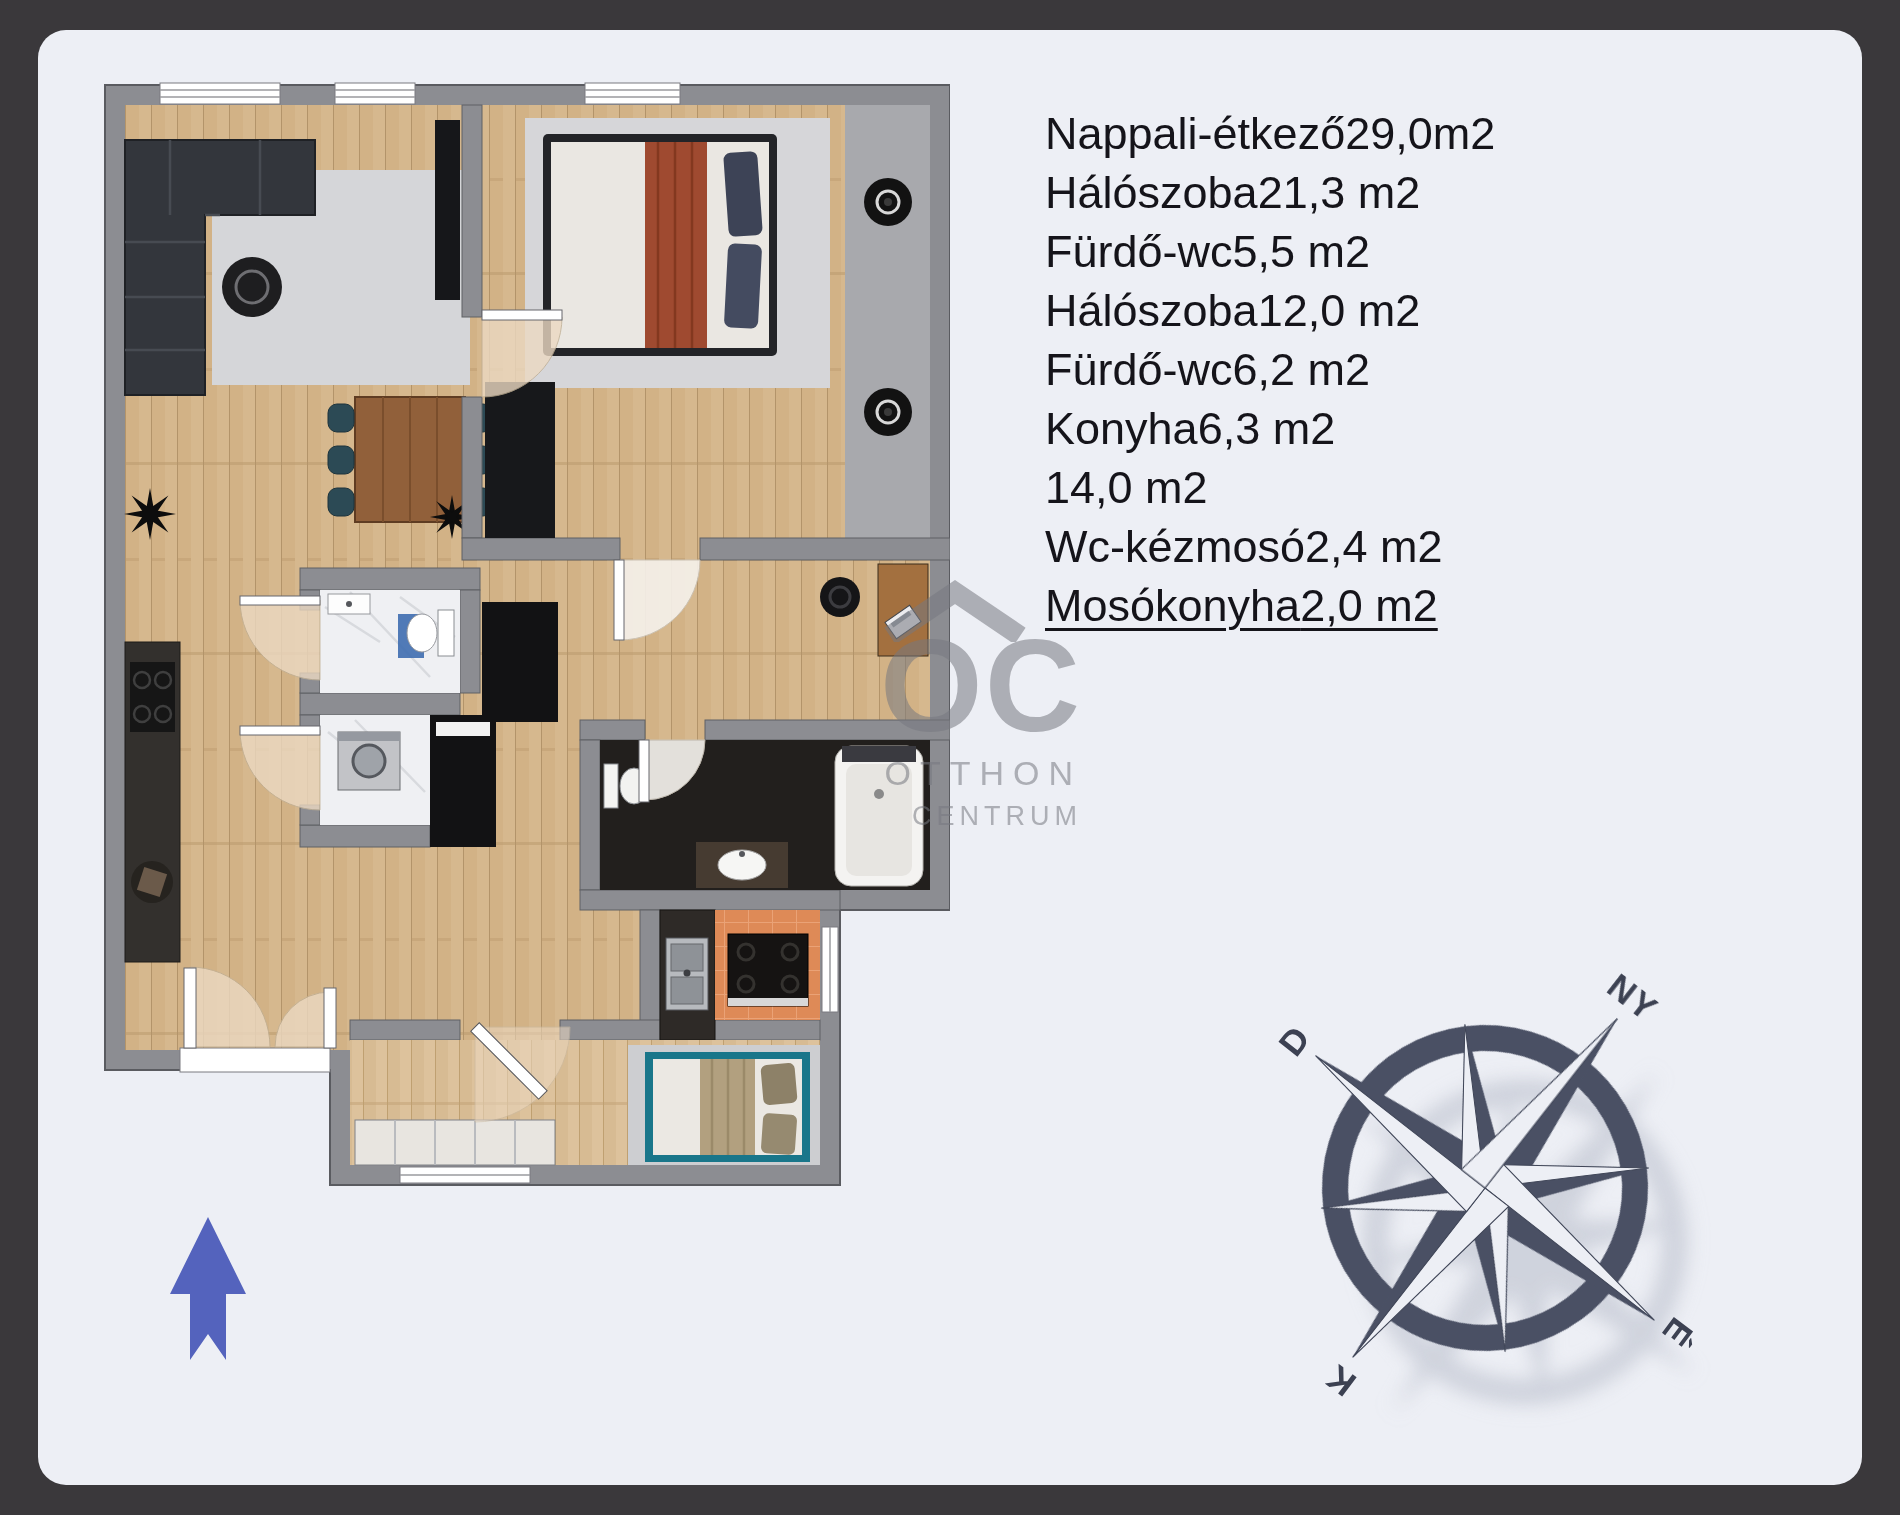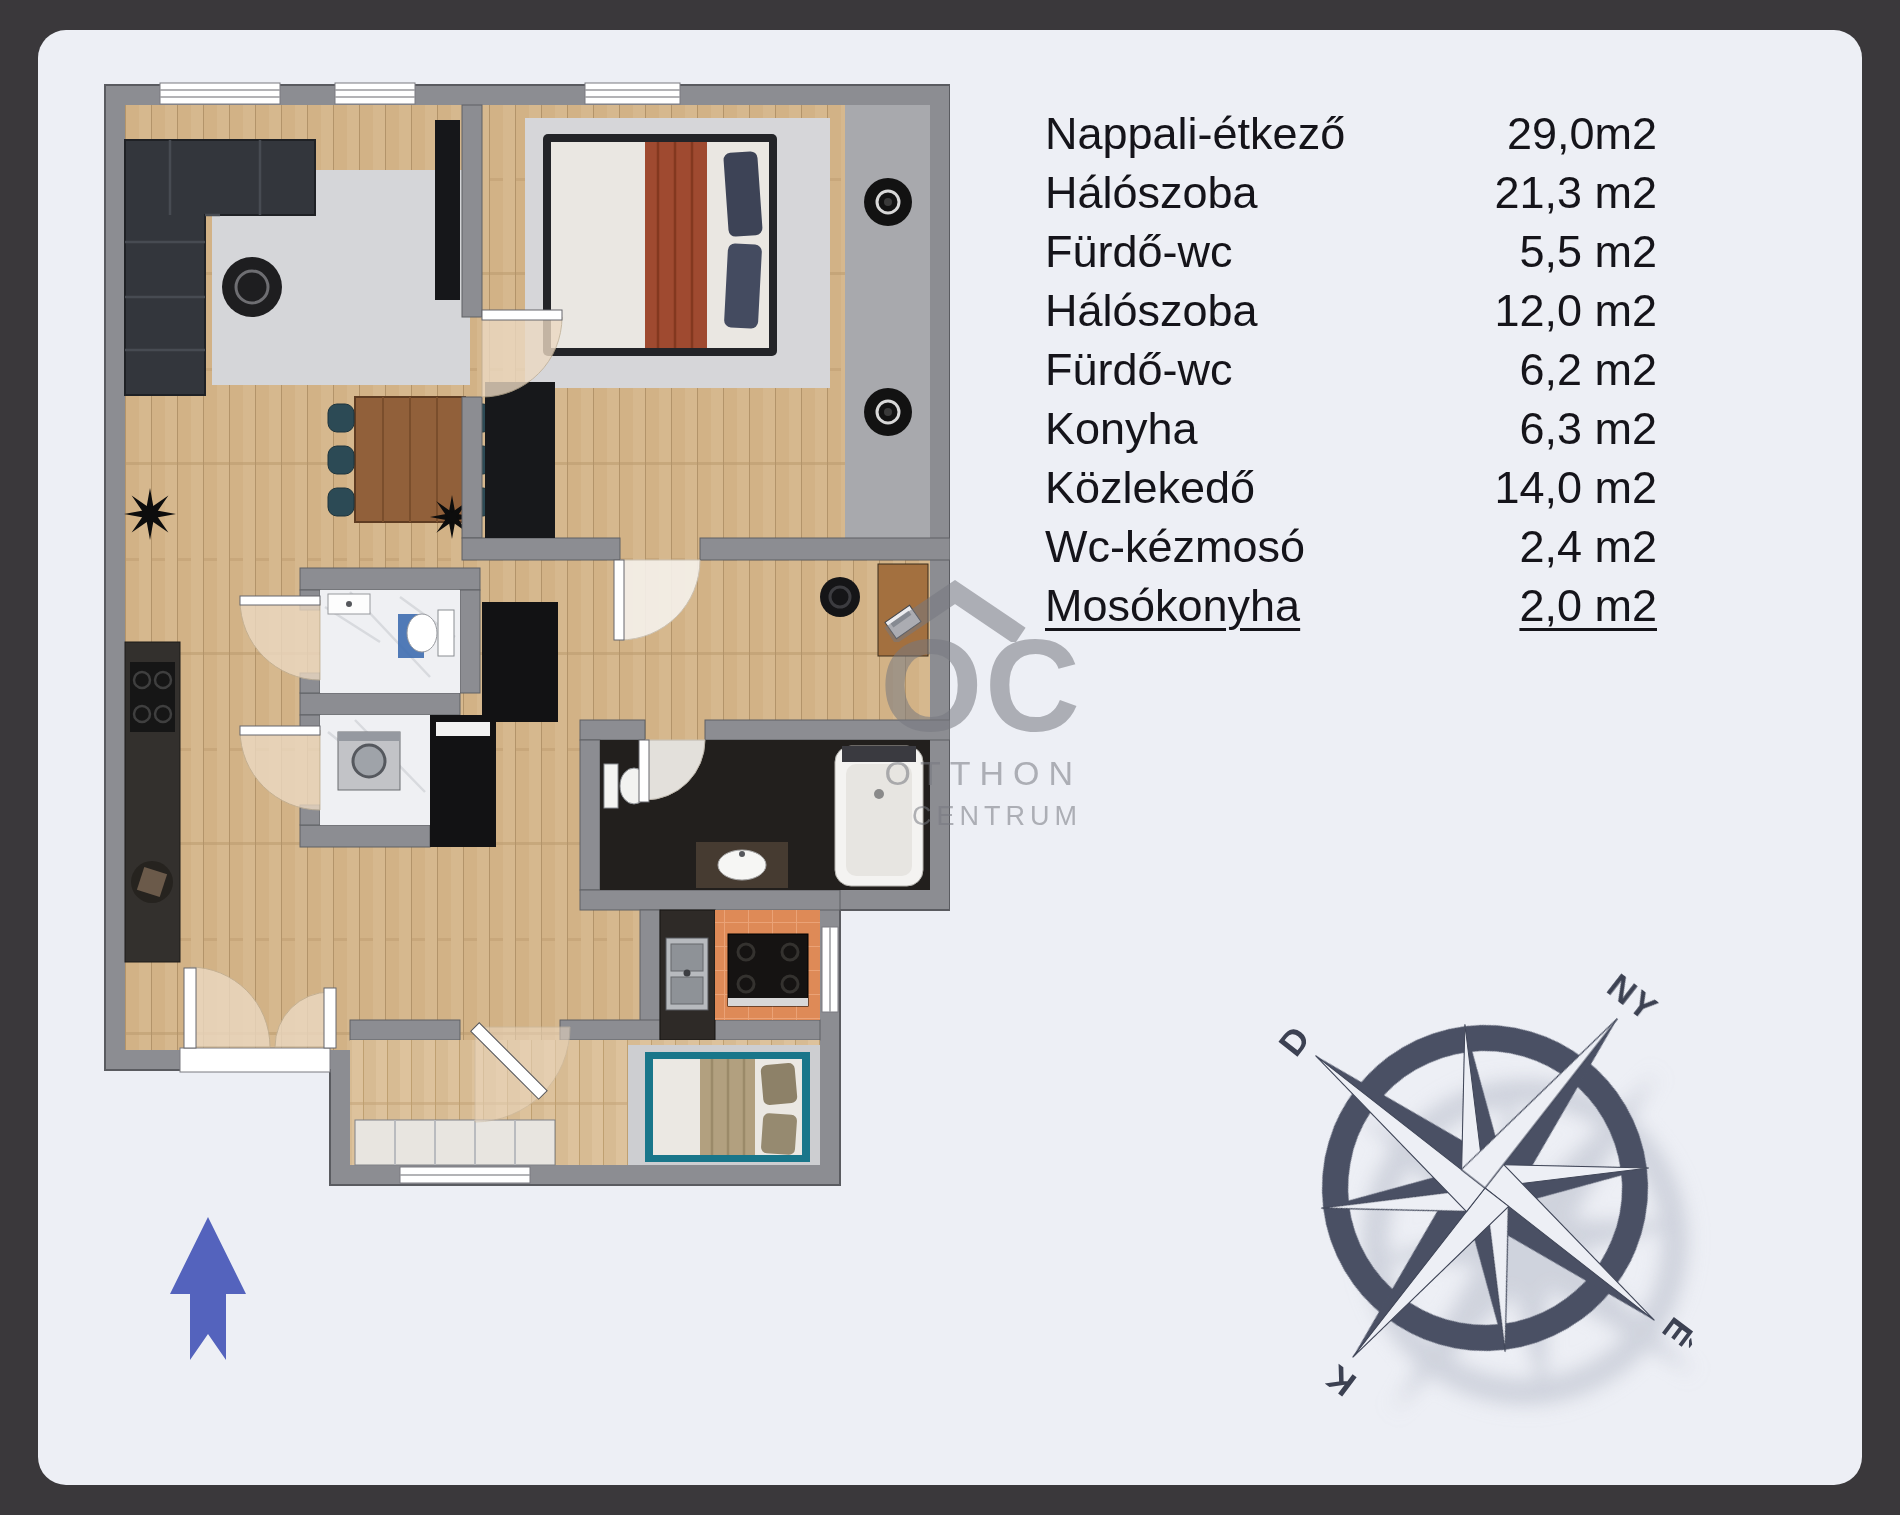--- a/index.html
+++ b/index.html
@@ -10,21 +10,21 @@
   .abs{position:absolute;}
   .panel{
     left:38px;top:30px;width:1824px;height:1455px;
     background:#edeff5;border-radius:28px;
   }
   
   .room-table{
     left:1045px;top:104px;width:612px;
     font-size:45px;color:#15141a;line-height:59px;
   }
-  .room-table .row{display:flex;justify-content:space-between;height:59px;align-items:center;}
+  .room-table .row{display:flex;height:59px;align-items:center;}
   .room-table .lbl{white-space:nowrap;}
   .room-table .val{white-space:nowrap;text-align:right;}
   .room-table .u span{text-decoration:underline;text-underline-offset:7px;text-decoration-thickness:3px;}
   .room-table .b{font-weight:700;}
   
   .watermark{
     left:828px;top:576px;width:254px;text-align:right;
     color:rgba(118,120,128,0.55);pointer-events:none;z-index:5;
   }
   .watermark .roof{display:block;margin:0 auto -14px auto;}
@@ -291,21 +291,20 @@
     </div>
     <div class="row">
       <span class="lbl">Fürdő-wc</span>
       <span class="val">6,2 m2</span>
     </div>
     <div class="row">
       <span class="lbl">Konyha</span>
       <span class="val">6,3 m2</span>
     </div>
     <div class="row">
-      <span class="lbl">Közlekedő</span>
       <span class="val">14,0 m2</span>
     </div>
     <div class="row">
       <span class="lbl">Wc-kézmosó</span>
       <span class="val">2,4 m2</span>
     </div>
     <div class="row u">
       <span class="lbl">Mosókonyha</span>
       <span class="val">2,0 m2</span>
     </div>

